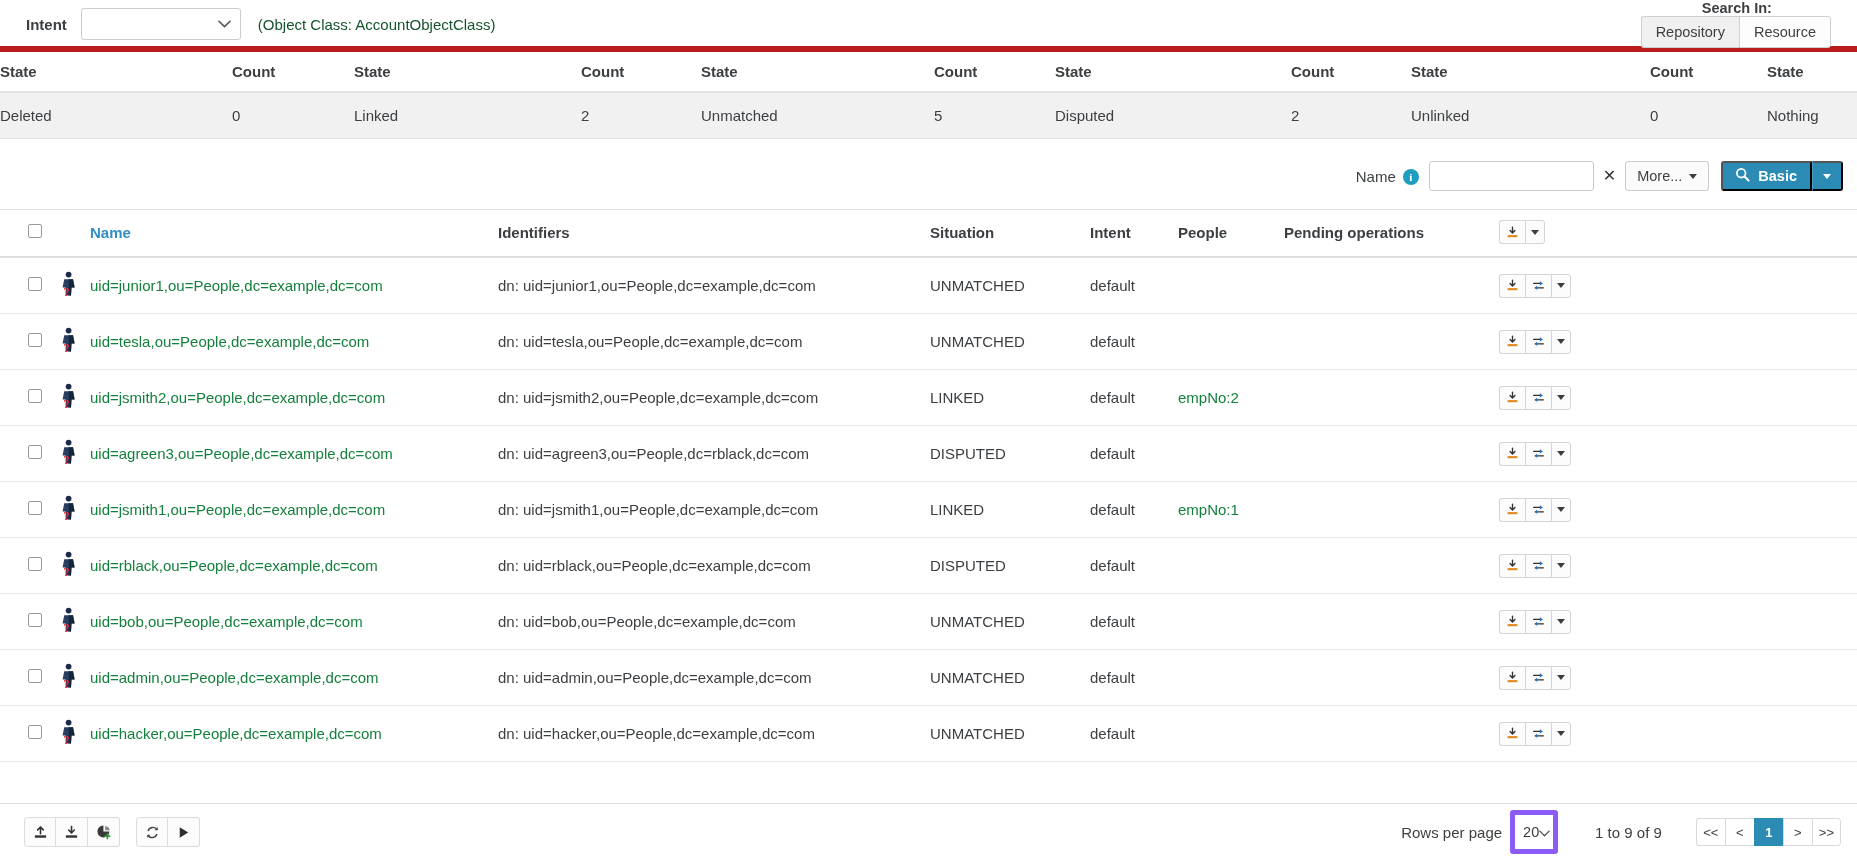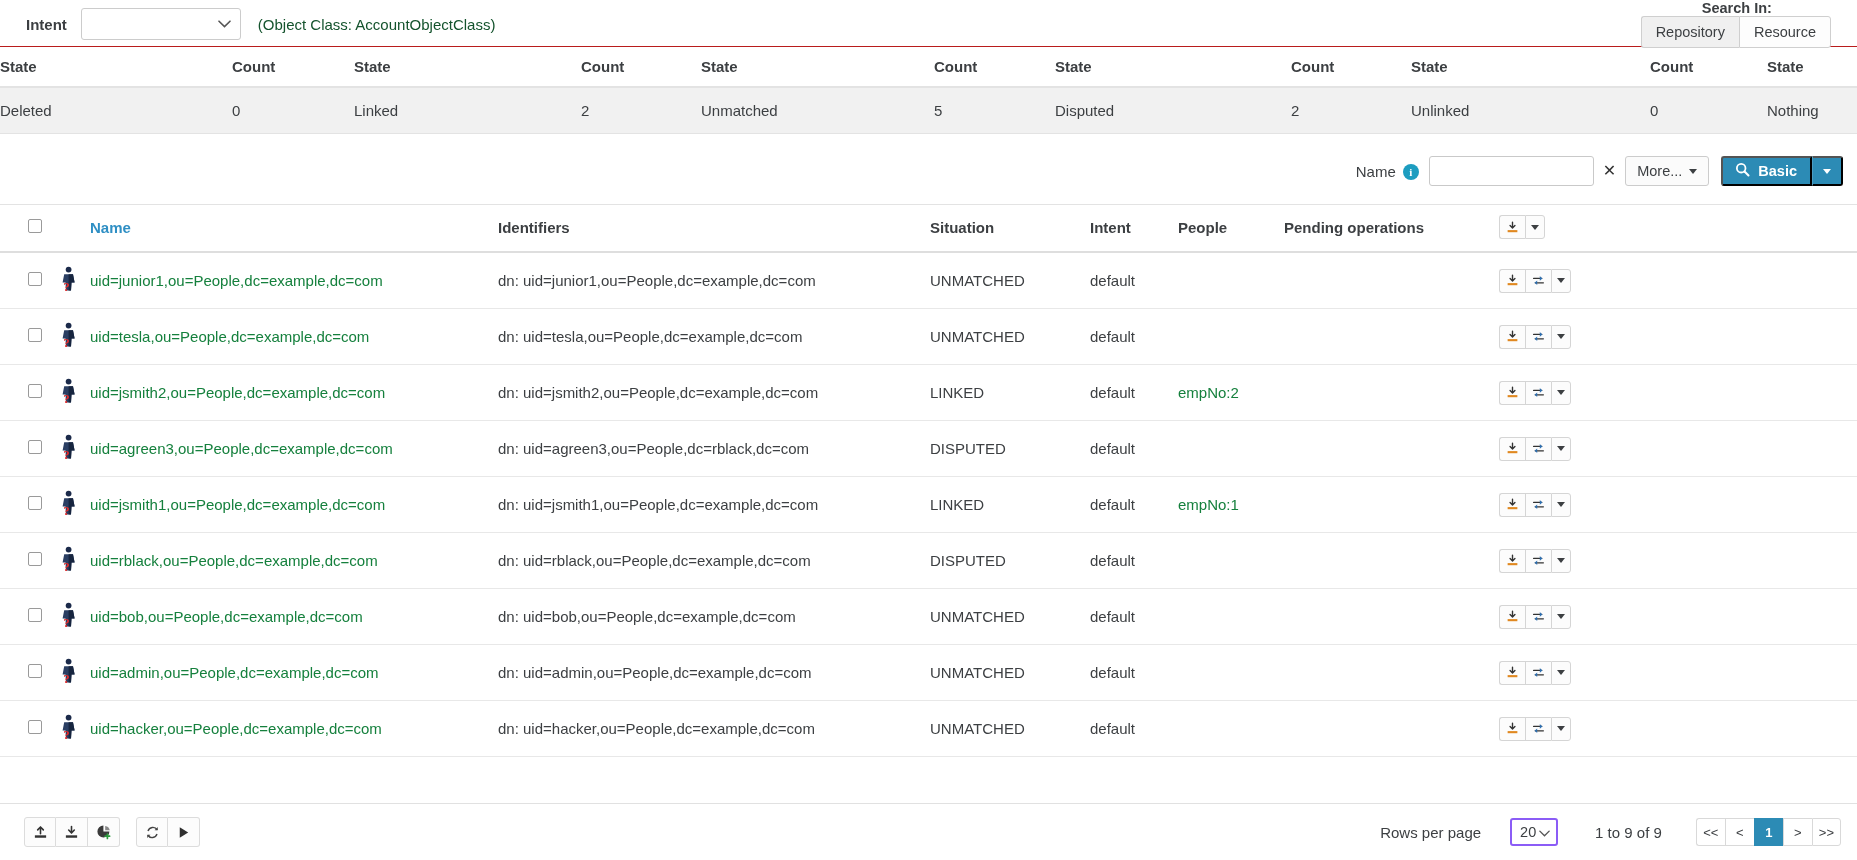--- a/index.html
+++ b/index.html
@@ -58,21 +58,21 @@
     margin: 10px 0 12px 12px; letter-spacing: .2px;
   }
   table.sum {
     width: 100%; border-collapse: collapse;
     table-layout: fixed;
   }
   table.sum thead th {
     text-align: left; font-size: 15px; font-weight: bold;
     color: #3c3f42;
     padding: 11px 0 11px 0;
-    border-top: 1px solid #b91c1c;
+    border-top: 6px solid #b91c1c;
     border-bottom: 2px solid #e3e3e3;
   }
   table.sum tbody td {
     font-size: 15px; padding: 14px 0;
     background: #f1f1f1;
     border-bottom: 1px solid #e3e3e3;
     color: #3c3f42;
   }
   table.sum td.total-cell { font-weight: bold; }
 
@@ -191,23 +191,23 @@
   .fg1 { display: flex; margin-right: 16px; }
   .fg1 .fbtn:first-child { border-radius: 3px 0 0 3px; }
   .fg1 .fbtn:not(:first-child) { border-left: none; }
   .fg1 .fbtn:last-child { border-radius: 0 3px 3px 0; }
   .fg2 { display: flex; }
   .fg2 .fbtn:first-child { border-radius: 3px 0 0 3px; }
   .fg2 .fbtn:not(:first-child) { border-left: none; }
   .fg2 .fbtn:last-child { border-radius: 0 3px 3px 0; }
 
   .pager-wrap { margin-left: auto; display: flex; align-items: center; }
-  .rpp-label { font-size: 15px; margin-right: 29px; }
+  .rpp-label { font-size: 15px; margin-right: 8px; }
   .rpp-select {
-    width: 48px; height: 28px; border: 2px solid #8b5cf6; border-radius: 3px;
+    width: 48px; height: 44px; border: 5px solid #8b5cf6; border-radius: 3px;
     background: #fff; display: flex; align-items: center;
     justify-content: space-between; padding: 0 6px 0 8px; font-size: 14.5px;
   }
   .range-txt { font-size: 15px; margin: 0 34px 0 37px; }
   .pager { display: flex; }
   .pg {
     border: 1px solid #d9d9d9; background: #fff;
     min-width: 29px; height: 28px;
     display: flex; align-items: center; justify-content: center;
     font-size: 13px; color: #3c3f42; border-right: none;

